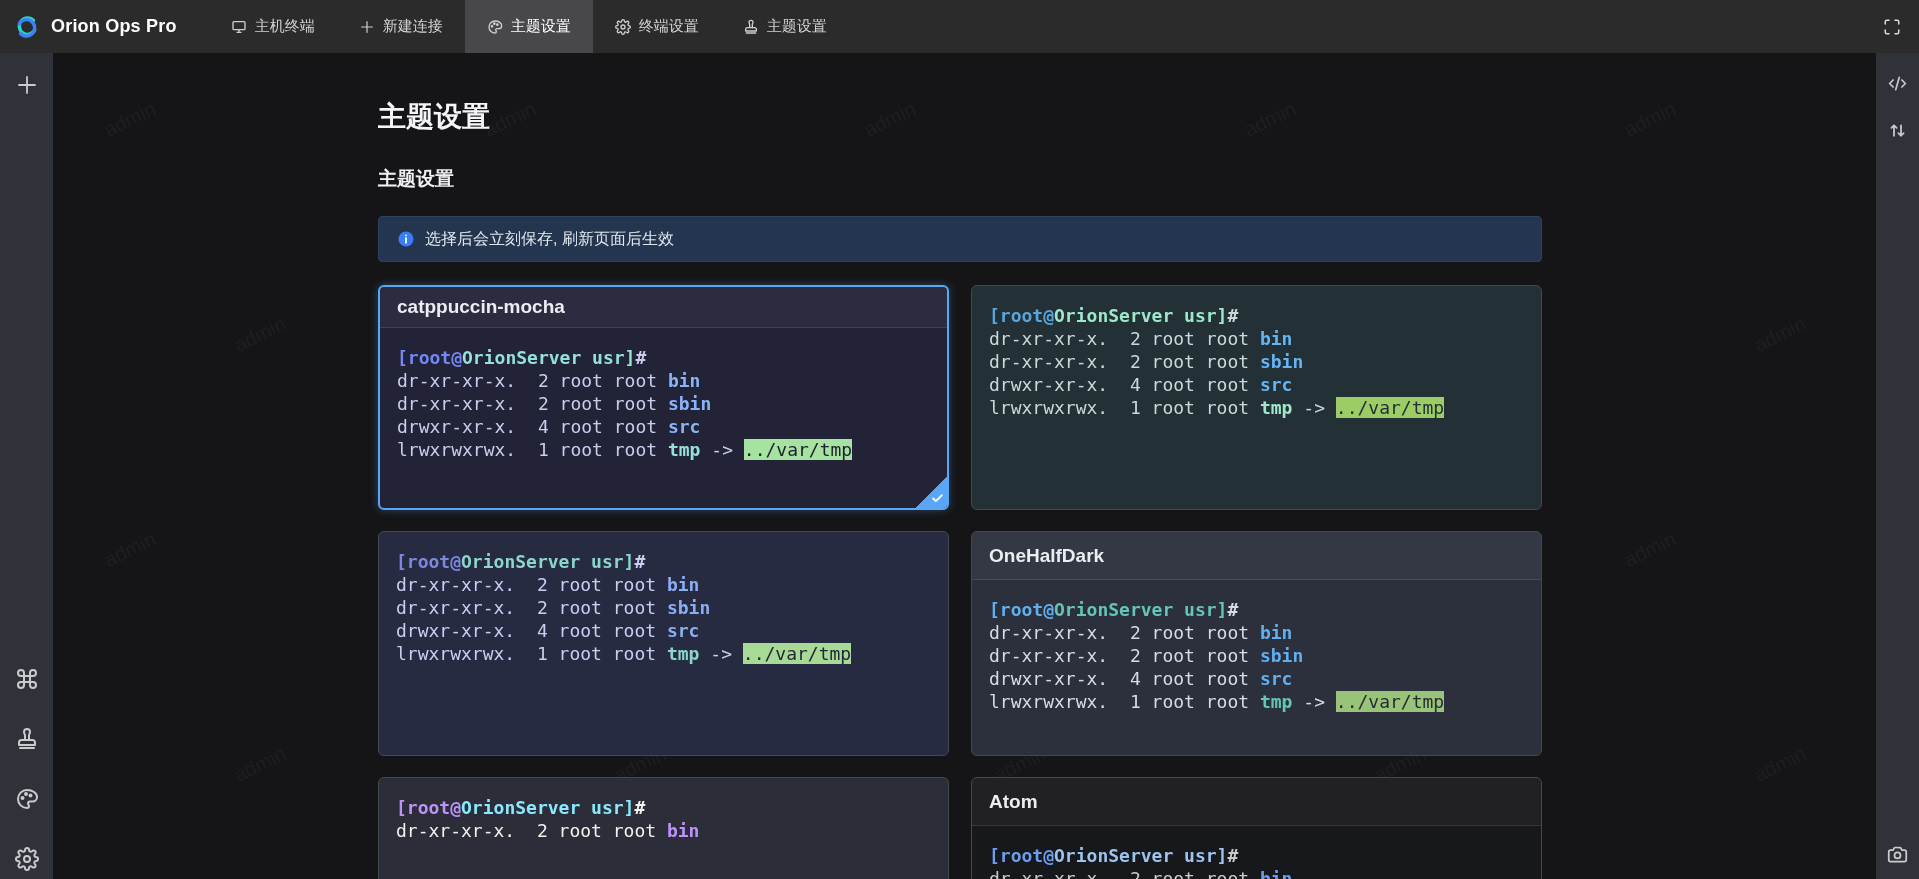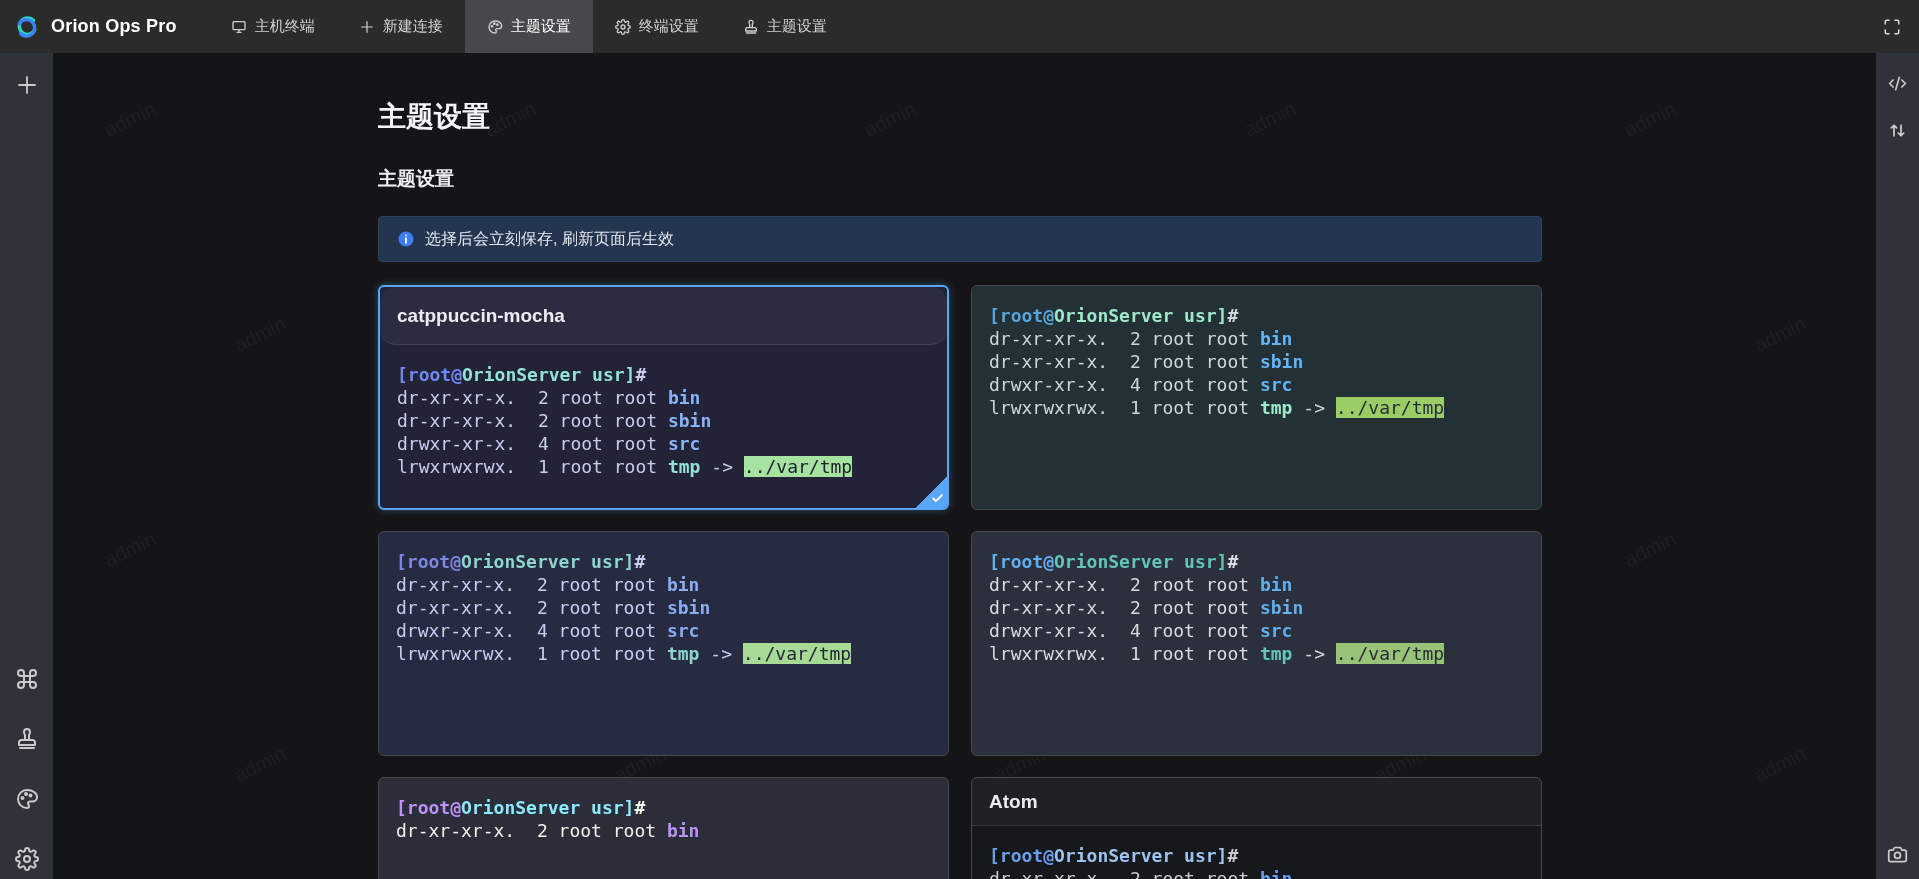--- a/index.html
+++ b/index.html
@@ -74,21 +74,21 @@
   .card.selected {
     border:2px solid #59a6f7;
     box-shadow:0 0 8px rgba(89,166,247,.35);
   }
   .card-header {
     height:48px; display:flex; align-items:center; padding:0 17px;
     background:rgba(255,255,255,0.045);
     border-bottom:1px solid rgba(255,255,255,0.10);
     font-size:19px; font-weight:bold; color:#eaedf2;
   }
-  .card.selected .card-header { height:58px;border-radius:16px; }
+  .card.selected .card-header { height:41px; }
   .term {
     padding:18px 17px 0; font-family:"DejaVu Sans Mono", monospace;
     font-size:18px; line-height:23px; white-space:pre; color:var(--fg);
   }
   .term .bold { font-weight:bold; }
   .term .chip { background:var(--chipbg); color:var(--chipfg);text-align:center; }
   .sel-badge { position:absolute; right:0; bottom:0; width:32px; height:32px; }
   .sel-badge::before {
     content:""; position:absolute; inset:0;
     background:linear-gradient(315deg,#59a6f7 50%,transparent 50%);
@@ -275,20 +275,23 @@
               </svg></span>
           </div>
         </div>
         <div class="card" style="--bg: #233036; --fg: #ccd7da; --chipbg: #9ccc65; --chipfg: #233036;">
      <div class="term"><div class="bold"><span class="bold" style="color:#58a6dd">[root@</span><span class="bold" style="color:#9de8c9">OrionServer</span><span class="bold" style="color:#9de8c9"> usr]</span><span class="bold" style="color:#ccd7da">#</span></div><div><span>dr-xr-xr-x.  2 root root </span><span class="bold" style="color:#64b5f6">bin</span></div><div><span>dr-xr-xr-x.  2 root root </span><span class="bold" style="color:#64b5f6">sbin</span></div><div><span>drwxr-xr-x.  4 root root </span><span class="bold" style="color:#64b5f6">src</span></div><div><span>lrwxrwxrwx.  1 root root </span><span class="bold" style="color:#9de8c9">tmp</span><span> -&gt; </span><span class="chip">../var/tmp</span></div></div>
         </div>
         <div class="card" style="--bg: #272b42; --fg: #c6cff2; --chipbg: #a6da95; --chipfg: #24273a;">
      <div class="term"><div class="bold"><span class="bold" style="color:#7e87e0">[root@</span><span class="bold" style="color:#8bd5ca">OrionServer</span><span class="bold" style="color:#8bd5ca"> usr]</span><span class="bold" style="color:#c6cff2">#</span></div><div><span>dr-xr-xr-x.  2 root root </span><span class="bold" style="color:#8aadf4">bin</span></div><div><span>dr-xr-xr-x.  2 root root </span><span class="bold" style="color:#8aadf4">sbin</span></div><div><span>drwxr-xr-x.  4 root root </span><span class="bold" style="color:#8aadf4">src</span></div><div><span>lrwxrwxrwx.  1 root root </span><span class="bold" style="color:#8bd5ca">tmp</span><span> -&gt; </span><span class="chip">../var/tmp</span></div></div>
         </div>
         <div class="card" style="--bg: #2b303c; --fg: #d8dbe2; --chipbg: #98c379; --chipfg: #282c34;">
+          <div class="card-header">
+       <span>OneHalfDark</span>
+     </div>
      <div class="term"><div class="bold"><span class="bold" style="color:#61afef">[root@</span><span class="bold" style="color:#63c5b8">OrionServer</span><span class="bold" style="color:#63c5b8"> usr]</span><span class="bold" style="color:#d8dbe2">#</span></div><div><span>dr-xr-xr-x.  2 root root </span><span class="bold" style="color:#61afef">bin</span></div><div><span>dr-xr-xr-x.  2 root root </span><span class="bold" style="color:#61afef">sbin</span></div><div><span>drwxr-xr-x.  4 root root </span><span class="bold" style="color:#61afef">src</span></div><div><span>lrwxrwxrwx.  1 root root </span><span class="bold" style="color:#63c5b8">tmp</span><span> -&gt; </span><span class="chip">../var/tmp</span></div></div>
         </div>
         <div class="card" style="--bg: #2b2d39; --fg: #f2f2ea; --chipbg: #50fa7b; --chipfg: #282a36;">
      <div class="term"><div class="bold"><span class="bold" style="color:#bd93f9">[root@</span><span class="bold" style="color:#8be9fd">OrionServer</span><span class="bold" style="color:#8be9fd"> usr]</span><span class="bold" style="color:#f2f2ea">#</span></div><div><span>dr-xr-xr-x.  2 root root </span><span class="bold" style="color:#bd93f9">bin</span></div></div>
         </div>
         <div class="card" style="--bg: #17181b; --fg: #c9cbc8; --chipbg: #96c475; --chipfg: #161719;">
           <div class="card-header">
        <span>Atom</span>
      </div>
      <div class="term"><div class="bold"><span class="bold" style="color:#6b9fee">[root@</span><span class="bold" style="color:#9cc3ee">OrionServer</span><span class="bold" style="color:#9cc3ee"> usr]</span><span class="bold" style="color:#c9cbc8">#</span></div><div><span>dr-xr-xr-x.  2 root root </span><span class="bold" style="color:#6b9fee">bin</span></div></div>

